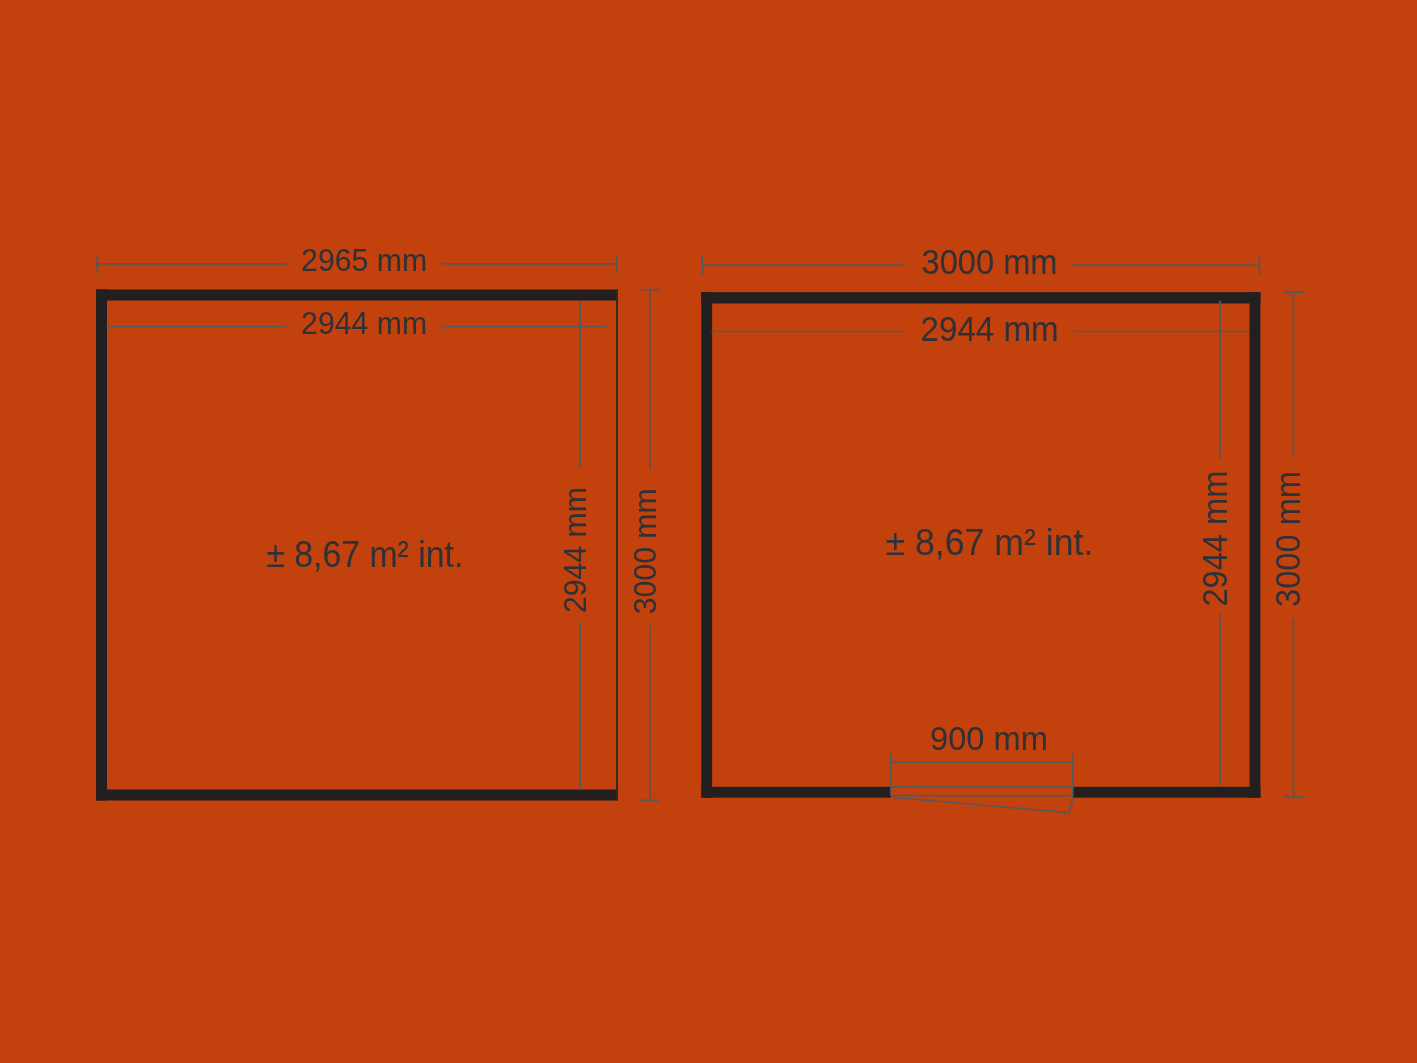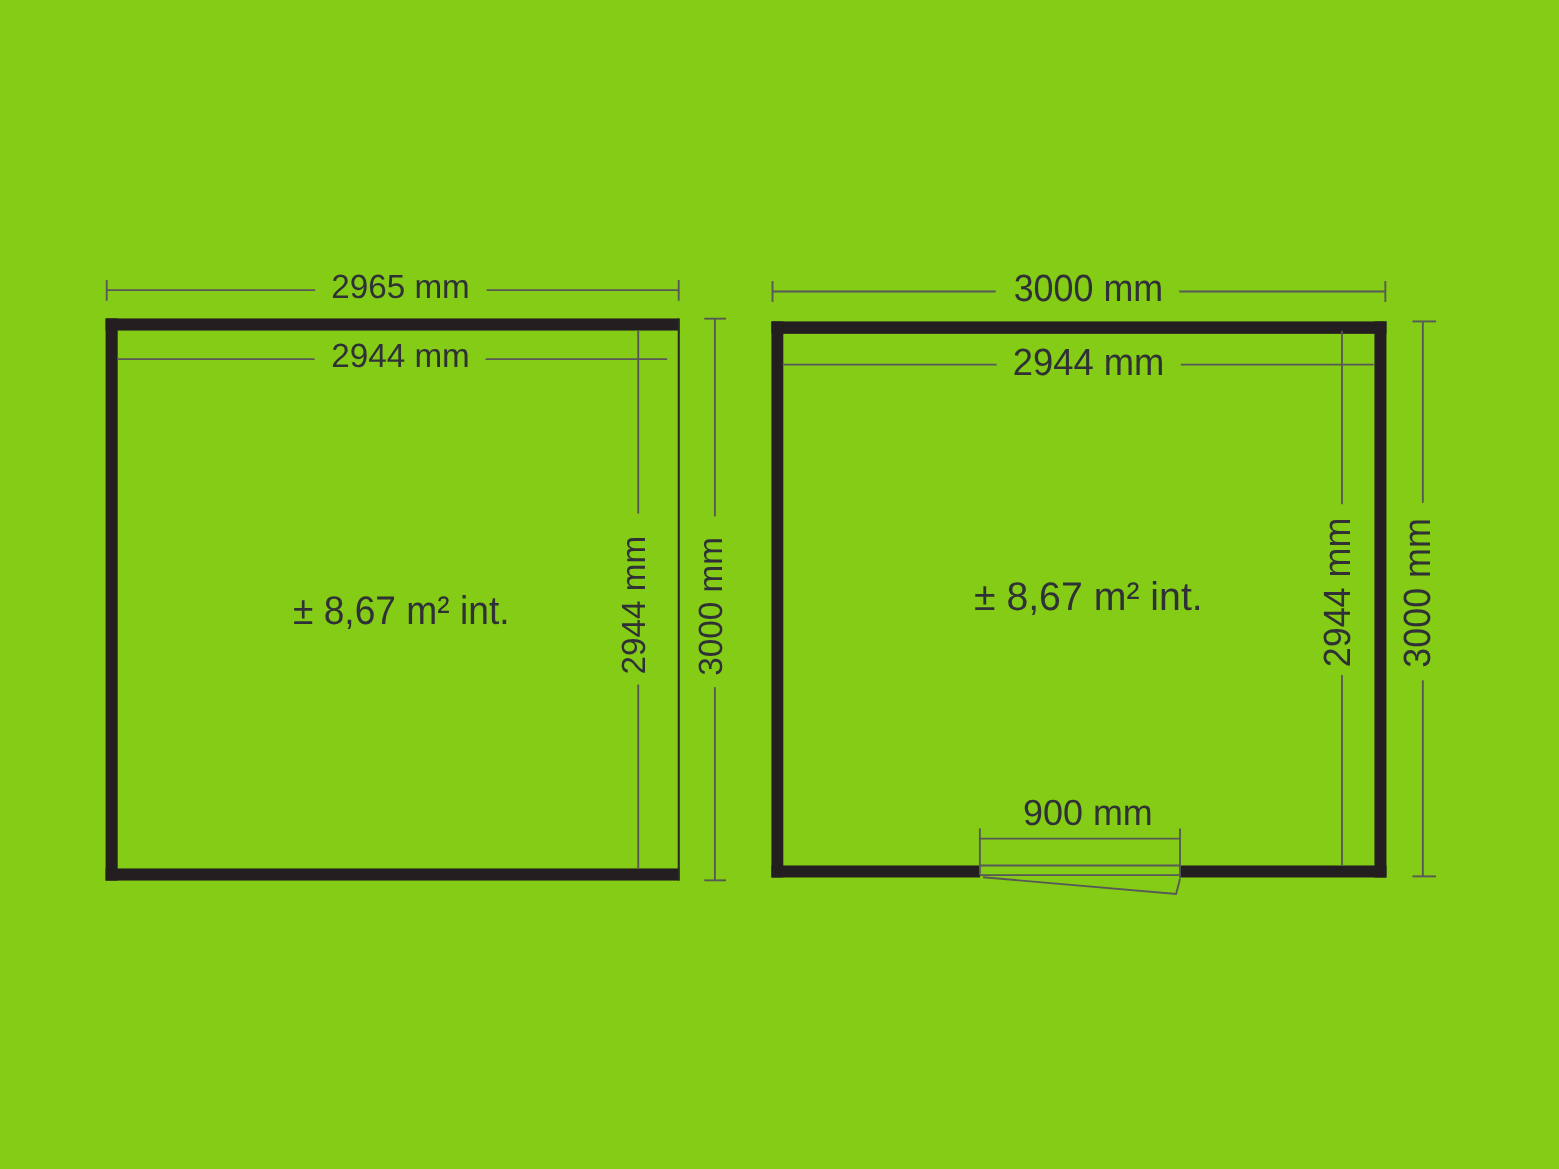--- a/index.html
+++ b/index.html
@@ -1,16 +1,16 @@
 <!DOCTYPE html>
 <html><head>
 <meta charset="utf-8">
 <style>
   html,body{margin:0;padding:0;background:#ffffff;}
-  .wrap{position:relative;width:1417px;height:1063px;background:#84cc16;overflow:hidden;}
+  .wrap{position:relative;width:1417px;height:1063px;background:#c2410c;overflow:hidden;}
   svg text{font-family:"Liberation Sans", sans-serif;fill:#2f3136;}
 </style>
 </head>
 <body>
 <div class="wrap">
 <svg width="1417" height="1063" viewBox="0 0 1417 1063">
 
   <g>
 
     <rect x="96" y="289.5" width="521.5" height="11" fill="#231f20"></rect>

